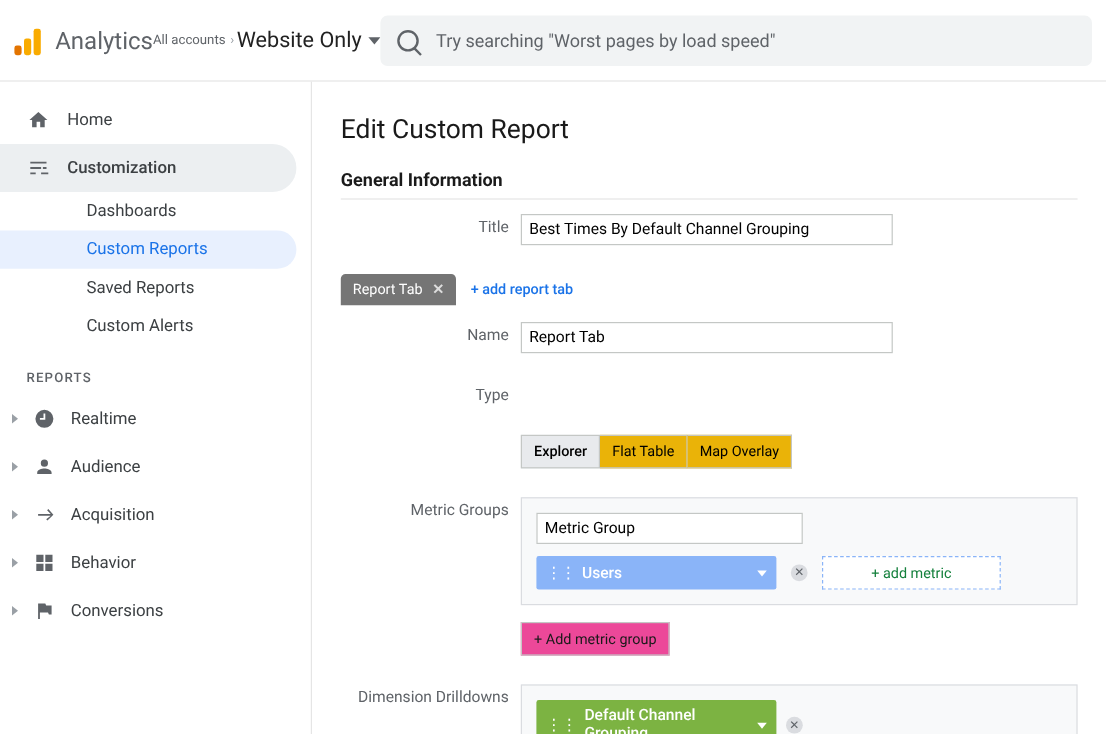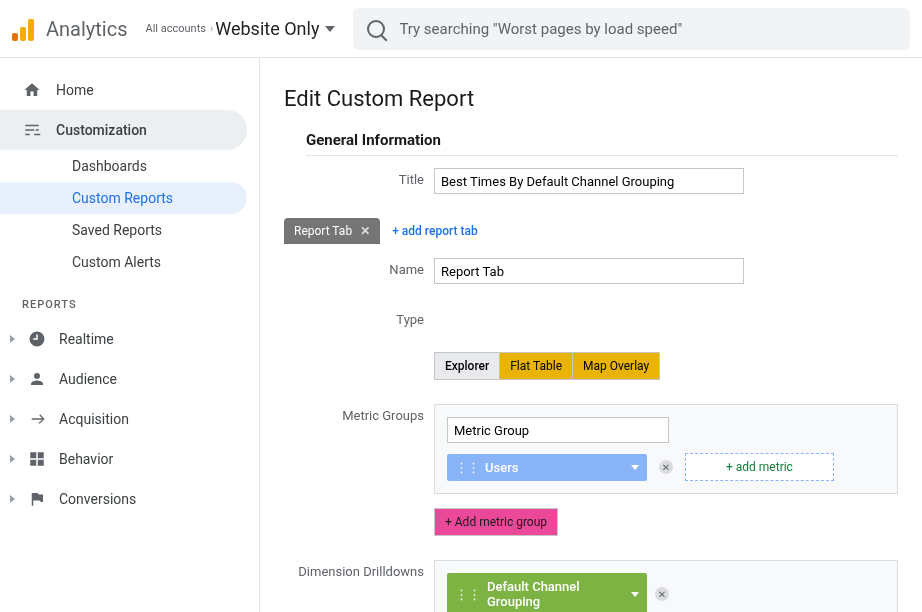--- a/index.html
+++ b/index.html
@@ -1,17 +1,17 @@
 <!DOCTYPE html>
 <html><head>
 <meta charset="utf-8">
 <style>
   * { box-sizing: border-box; margin: 0; padding: 0; font-family: Roboto, "Helvetica Neue", Arial, sans-serif; }
   body { width: 922px; height: 612px; overflow: hidden; background: #fff; color: #1a1a1a; font-size: 13px; }
-  .header { display: flex; align-items: center; height: 58px; border-bottom: 1px solid #e5e5e5; padding: 0 12px; gap: 18px; }
+  .header { display: flex; align-items: center; height: 68px; border-bottom: 1px solid #e5e5e5; padding: 0 12px; }
   .logo-wrap { display: flex; align-items: center; gap: 10px; }
   .logo-icon { width: 24px; height: 24px; display: flex; align-items: flex-end; gap: 2px; }
   .logo-icon div { background: #f9ab00; border-radius: 2px; }
   .bar1 { width: 6px; height: 8px; background: #e37400 !important; }
   .bar2 { width: 6px; height: 14px; }
   .bar3 { width: 6px; height: 22px; }
   .product-name { font-size: 20px; color: #5f6368; font-weight: 400; }
   .account-block { display: flex; flex-direction: row; gap: 2px; }
   .account-top { font-size: 11px; color: #5f6368; display: flex; align-items: center; gap: 4px; }
   .account-bottom { display: flex; align-items: center; gap: 6px; }
@@ -26,21 +26,21 @@
   .nav-item { display: flex; align-items: center; gap: 14px; padding: 10px 18px 10px 22px; font-size: 14px; color: #3c4043; cursor: pointer; border-radius: 0 25px 25px 0; margin-right: 12px; }
   .nav-item.active { background: #eceff1; font-weight: 500; }
   .nav-sub { padding-left: 72px; font-size: 14px; color: #3c4043; padding-top: 8px; padding-bottom: 8px; cursor: pointer; border-radius: 0 20px 20px 0; margin-right: 12px; }
   .nav-sub.active { color: #1a73e8; background: #e8f0fe; }
   .nav-section-label { font-size: 11px; color: #5f6368; letter-spacing: 1px; padding: 20px 22px 8px; font-weight: 500; }
   .nav-report { display: flex; align-items: center; gap: 12px; padding: 10px 18px 10px 10px; font-size: 14px; color: #3c4043; cursor: pointer; }
   .chev-right { width: 0; height: 0; border-top: 4px solid transparent; border-bottom: 4px solid transparent; border-left: 5px solid #9aa0a6; }
   .icon-box { width: 20px; height: 20px; display: flex; align-items: center; justify-content: center; color: #5f6368; }
   .main { flex: 1; padding: 28px 24px; overflow-y: auto; }
   .page-title { font-size: 22px; font-weight: 400; margin-bottom: 20px; }
-  .section-title { font-size: 15px; font-weight: 700; border-bottom: 1px solid #e5e5e5; padding-bottom: 6px; margin-bottom: 12px; margin-left: 22px; }
+  .section-title { font-size: 15px; font-weight: 700; border-bottom: 1px solid #e5e5e5; padding-bottom: 6px; margin-bottom: 12px; }
   .form-row { display: flex; align-items: flex-start; margin-bottom: 24px; }
   .form-label { width: 150px; text-align: right; color: #5f6368; font-size: 13px; padding-right: 10px; padding-top: 4px; }
   .form-content { flex: 1; }
   .text-input { width: 310px; height: 26px; border: 1px solid #c4c7c5; padding: 2px 6px; font-size: 13px; }
   .tabs-row { display: flex; align-items: center; gap: 12px; margin-bottom: 14px; }
   .tab { background: #757575; color: #fff; padding: 6px 10px; border-radius: 4px 4px 0 0; font-size: 12px; display: flex; align-items: center; gap: 8px; }
   .tab-close { color: #ddd; font-weight: bold; }
   .add-tab { color: #1a73e8; font-size: 12px; font-weight: 500; }
   .seg-btn-group { display: flex; margin-top: 44px; }
   .seg-btn { border: 1px solid #c4c7c5; background: #eab308; padding: 6px 10px; font-size: 12px; cursor: pointer; }

